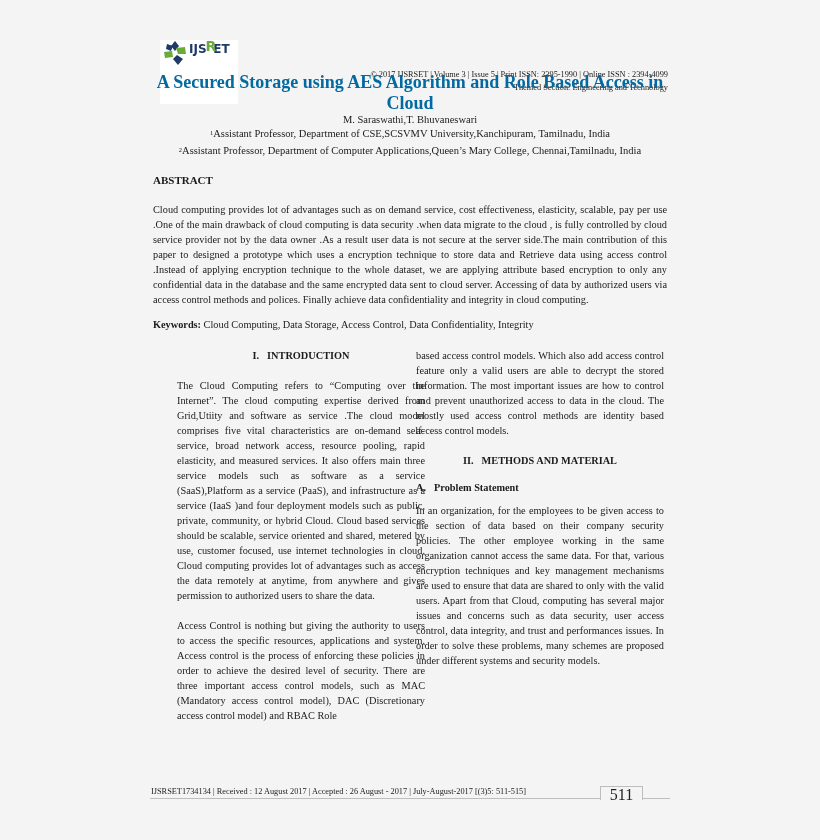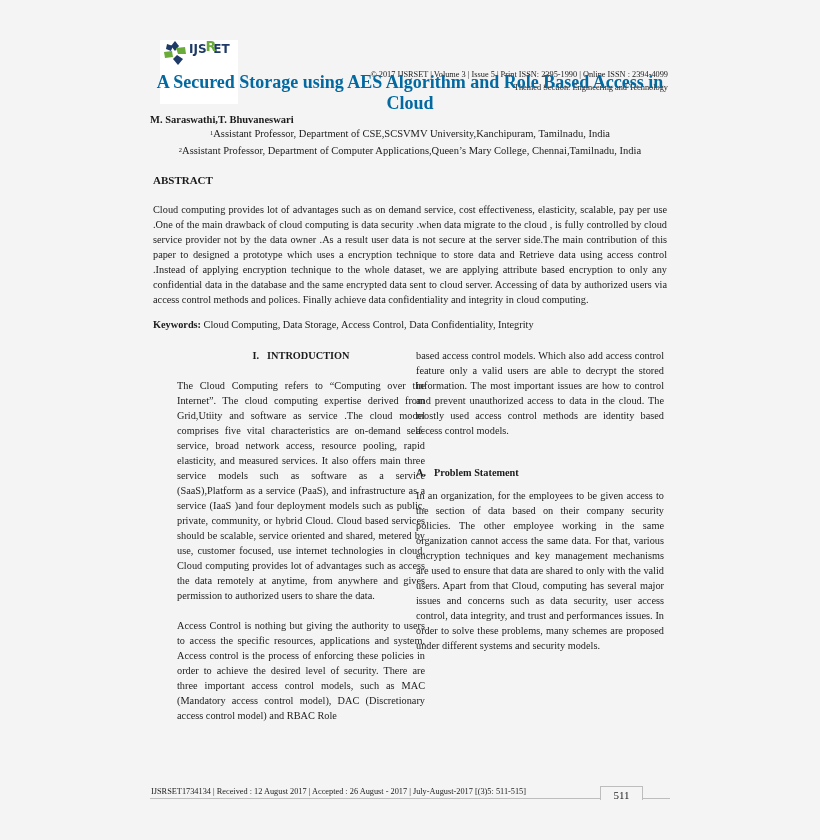--- a/index.html
+++ b/index.html
@@ -71,22 +71,22 @@
       font-size: 18px;
       line-height: 21px;
       color: #0369a1;
       margin: 0;
     }
     .authors {
       position: absolute;
       left: 150px;
       top: 113px;
       width: 520px;
-      text-align: left;
-      font-weight: bold;
+      text-align: center;
+      font-weight: normal;
       font-size: 10.5px;
       line-height: 13px;
     }
     .affil {
       position: absolute;
       left: 150px;
       width: 520px;
       text-align: center;
       font-size: 10.5px;
       line-height: 14px;
@@ -186,21 +186,21 @@
     }
     .page-box {
       position: absolute;
       left: 600px;
       top: 786px;
       width: 41px;
       height: 13px;
       border: 1px solid #bdbdbd;
       border-bottom: none;
       text-align: center;
-      font-size: 11px;
+      font-size: 16px;
       line-height: 16px;
       color: #222;
     }
   </style>
 </head>
 <body>
 
 <div class="logo-block">
   <div class="logo">
     <svg width="26" height="26" viewBox="0 0 26 26">
@@ -242,20 +242,23 @@
   </h3>
   <div class="gap-15"></div>
   <p class="para">The Cloud Computing refers to “Computing over the Internet”. The cloud computing expertise derived from Grid,Utiity and software as service .The cloud model comprises five vital characteristics are on-demand self-service, broad network access, resource pooling, rapid elasticity, and measured services. It also offers main three service models such as software as a service (SaaS),Platform as a service (PaaS), and infrastructure as a service (IaaS )and four deployment models such as  public, private, community, or hybrid Cloud. Cloud based services should be scalable, service oriented and shared, metered by use, customer focused, use internet technologies in cloud. Cloud computing provides lot of advantages such as access the data remotely at anytime, from anywhere and gives permission to authorized users to share the data.</p>
   <div class="gap-15"></div>
   <p class="para">Access Control is nothing but giving the authority to users to access the specific resources, applications and system. Access control is the process of enforcing these policies in order to achieve the desired level of security. There are three important access control models, such as MAC (Mandatory access control model), DAC (Discretionary access control model) and RBAC Role</p>
 </div>
 
 <div class="col col-right">
   <p class="para">based access control models. Which also add access control feature only a valid users are able to decrypt the stored information. The most important issues are how to control and prevent unauthorized access to data in the cloud. The mostly used access control methods are identity based access control models.</p>
   <div class="gap-15"></div>
+  <h3 class="section-heading">
+    <span class="num">II.</span><span>METHODS AND MATERIAL</span>
+  </h3>
   <div class="gap-12"></div>
   <h4 class="sub-heading">
     <span class="num">A.</span><span>Problem Statement</span>
   </h4>
   <div class="gap-8"></div>
   <p class="para">In an organization, for the employees to be given access to the section of data based on their company security policies. The other employee working in the same organization cannot access the same data. For that, various encryption techniques and key management mechanisms are used to ensure that data are shared to only with the valid users. Apart from that Cloud, computing has several major issues and concerns such as data security, user access control, data integrity, and trust and performances issues. In order to solve these problems, many schemes are proposed under different systems and security models.</p>
 </div>
 
 <div class="footer">IJSRSET1734134 | Received : 12 August 2017 | Accepted : 26 August - 2017 | July-August-2017  [(3)5: 511-515]</div>
 <div class="footer-rule-left"></div>

